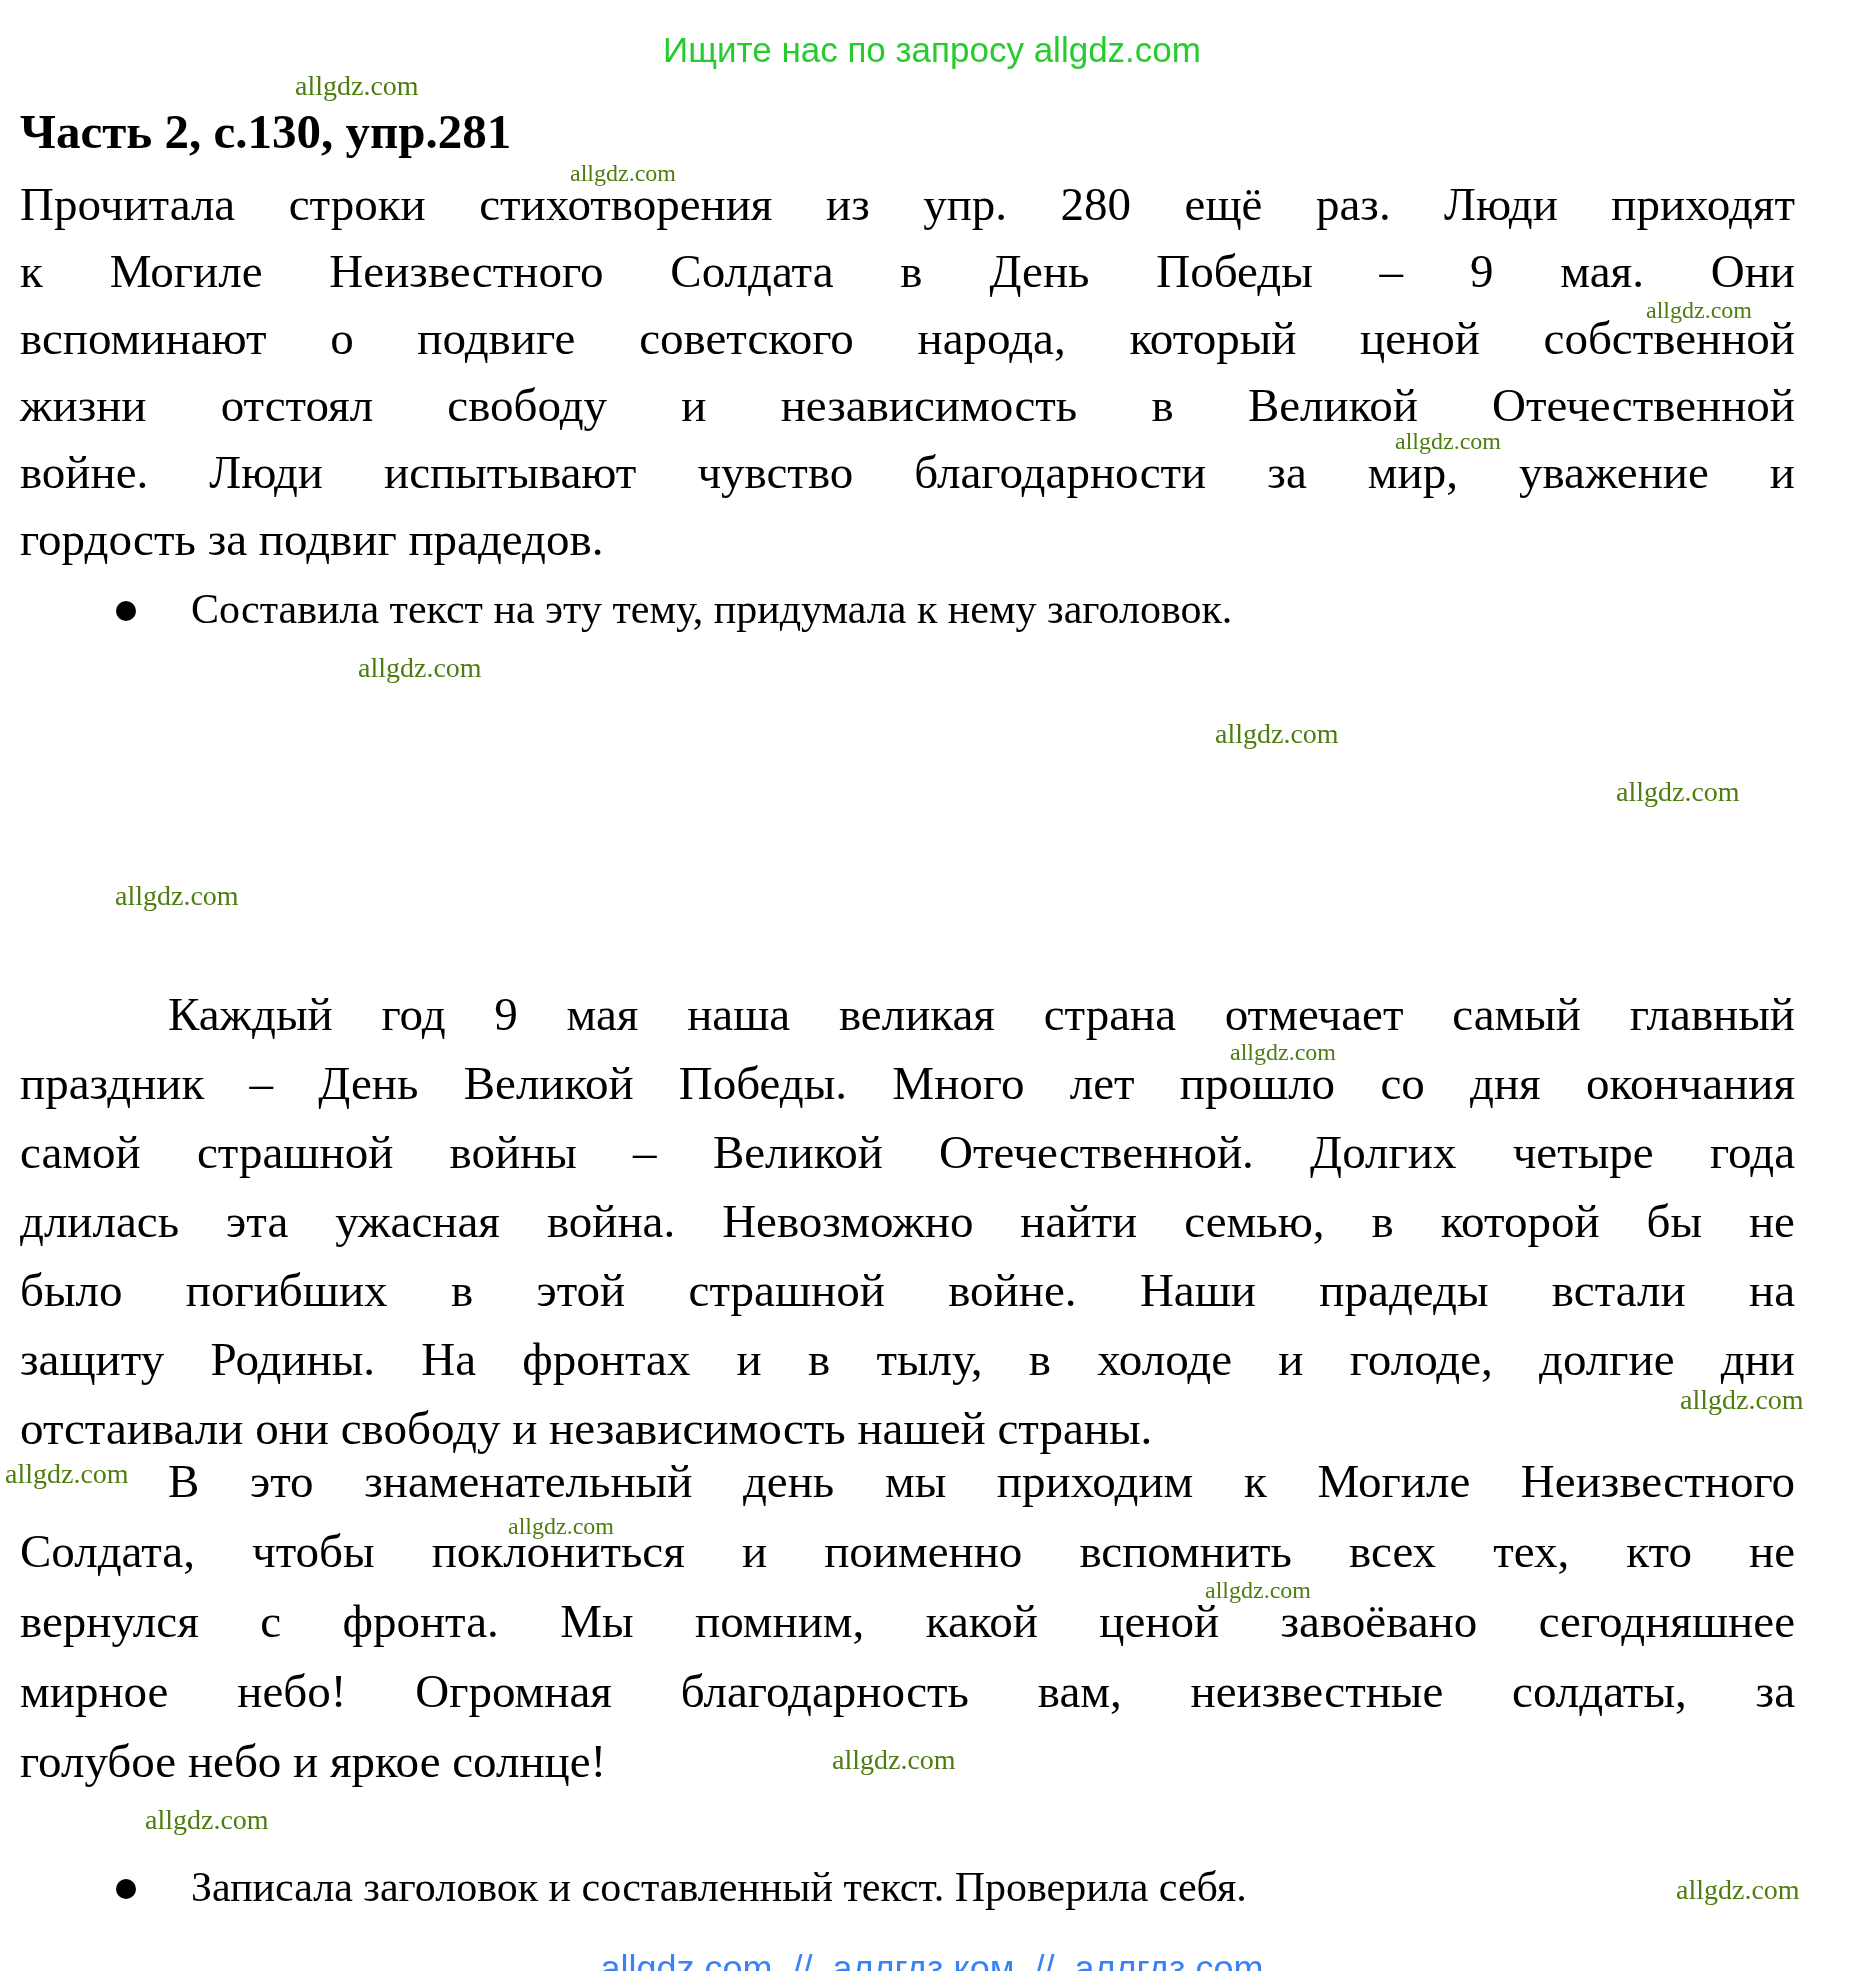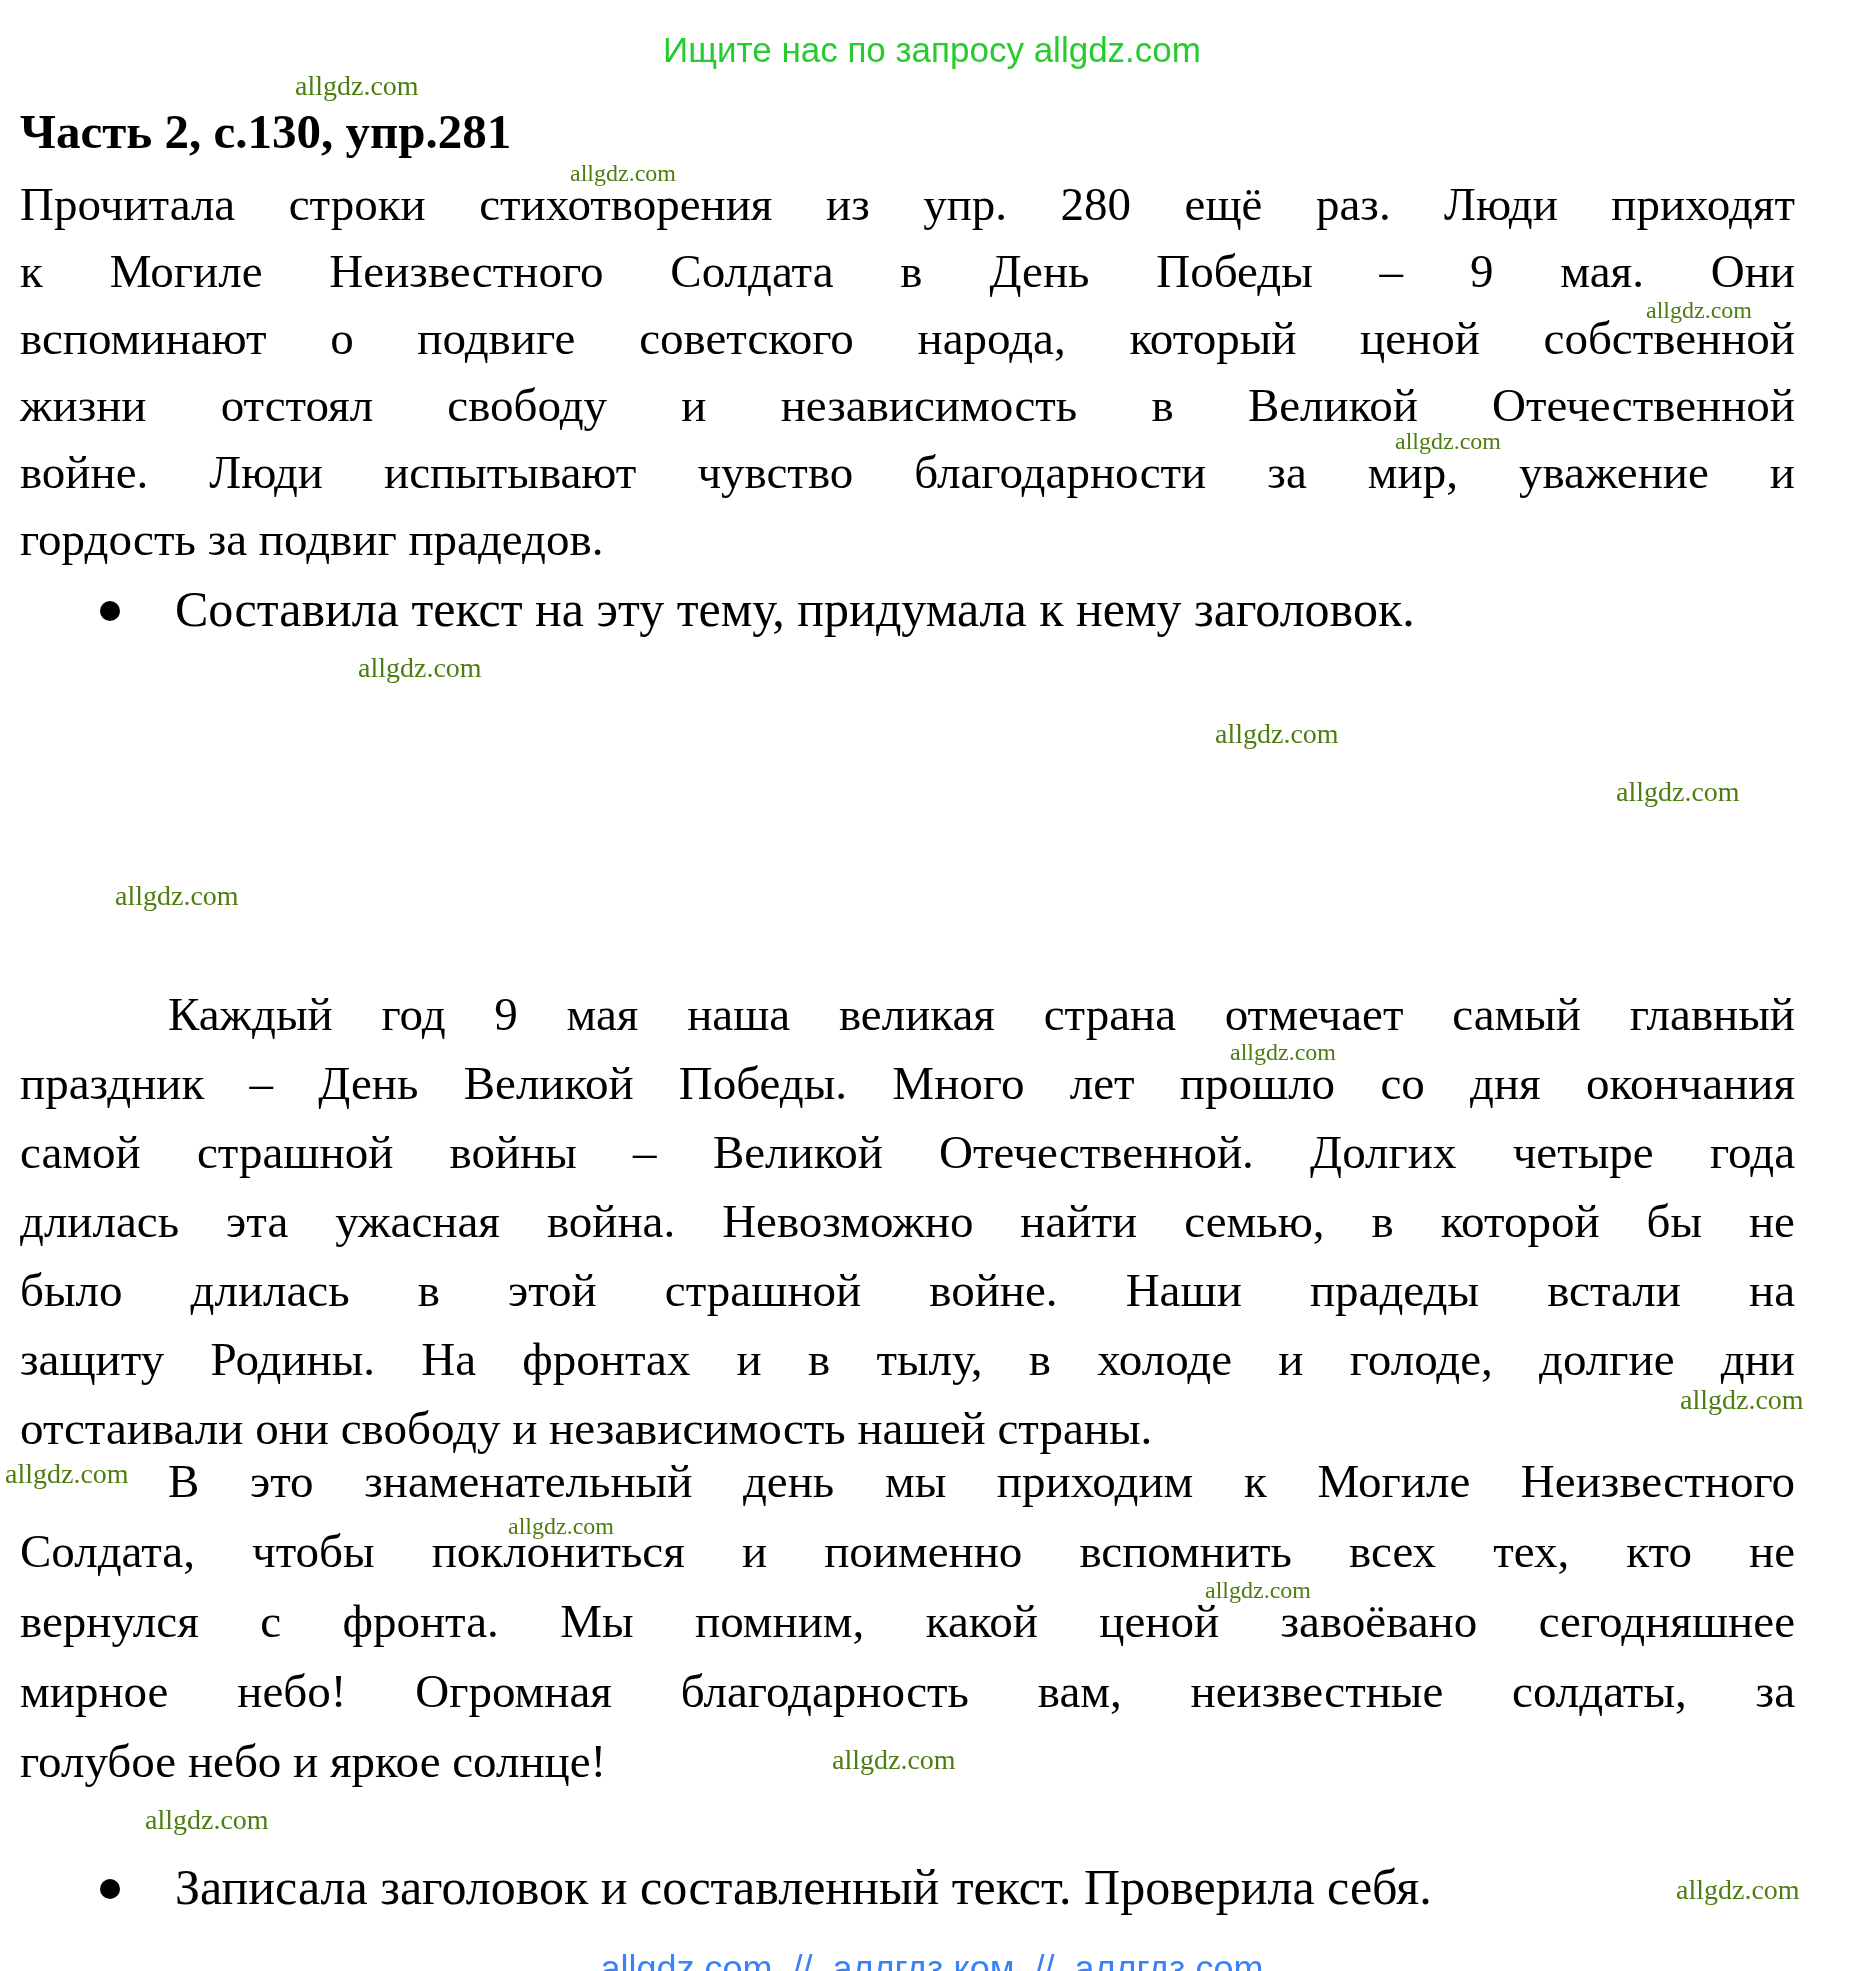--- a/index.html
+++ b/index.html
@@ -22,22 +22,22 @@
   .para3 { top:1422px; line-height:70px; }
   .ln { width:100%; }
   .just { text-align:justify; text-align-last:justify; }
   .end  { text-align:center; text-align-last:left; }
   .indent { padding-left:148px; box-sizing:border-box; }
   .center-block {
     position:absolute; left:20px; top:623px; width:1775px; box-sizing:border-box;
     padding-left:170px; text-align:center; font-size:47px; line-height:67px;
   }
   .bullet-row {
-    position:absolute; left:20px; width:1775px; box-sizing:border-box;
-    font-size:50px; line-height:67px; padding-left:155px; white-space:nowrap;
+    position:absolute; left:36px; width:1775px; box-sizing:border-box;
+    font-size:42px; line-height:67px; padding-left:155px; white-space:nowrap;
   }
   .bullet-row.b1 { top:552px; }
   .bullet-row.b2 { top:1830px; }
   .bullet-dot {
     position:absolute; left:80px; top:25px; width:20px; height:20px;
     border-radius:50%; background:#000;
   }
   .wm {
     position:absolute; font-family:Liberation Serif, serif;
     color:#4d7c0f; white-space:nowrap; line-height:1;
@@ -70,21 +70,21 @@
     <span class="bullet-dot"></span>
     <span class="bullet-text">Составила текст на эту тему, придумала к нему заголовок.</span>
   </div>
 
 
   <div class="para para2">
     <div class="ln just indent">Каждый год 9 мая наша великая страна отмечает самый главный</div>
     <div class="ln just">праздник – День Великой Победы. Много лет прошло со дня окончания</div>
     <div class="ln just">самой страшной войны – Великой Отечественной. Долгих четыре года</div>
     <div class="ln just">длилась эта ужасная война. Невозможно найти семью, в которой бы не</div>
-    <div class="ln just">было длилась в этой страшной войне. Наши прадеды встали на</div>
+    <div class="ln just">было погибших в этой страшной войне. Наши прадеды встали на</div>
     <div class="ln just">защиту Родины. На фронтах и в тылу, в холоде и голоде, долгие дни</div>
     <div class="ln end">отстаивали они свободу и независимость нашей страны.</div>
   </div>
 
   <div class="para para3">
     <div class="ln just indent">В это знаменательный день мы приходим к Могиле Неизвестного</div>
     <div class="ln just">Солдата, чтобы поклониться и поименно вспомнить всех тех, кто не</div>
     <div class="ln just">вернулся с фронта. Мы помним, какой ценой завоёвано сегодняшнее</div>
     <div class="ln just">мирное небо! Огромная благодарность вам, неизвестные солдаты, за</div>
     <div class="ln end">голубое небо и яркое солнце!</div>

